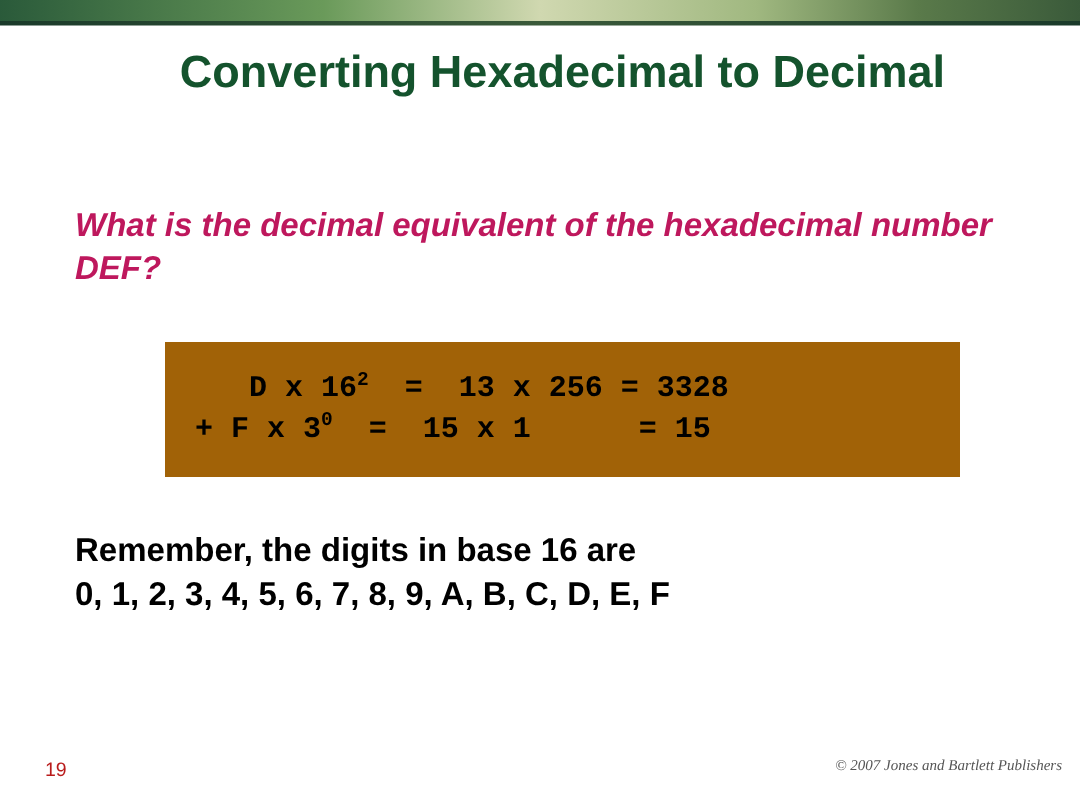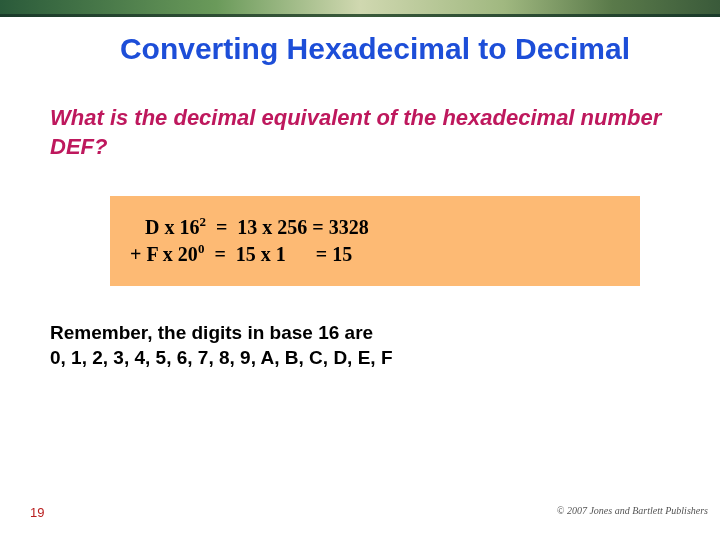--- a/index.html
+++ b/index.html
@@ -25,52 +25,52 @@
       width: 100%;
       height: 3px;
       background: linear-gradient(90deg, #1a3a2a 0%, #3a5a3a 50%, #1a3a2a 100%);
     }
     .content {
       padding: 18px 50px 0 50px;
     }
     .title {
       font-size: 30px;
       font-weight: bold;
-      color: #1d4ed8;
+      color: #14532d;
       text-align: center;
-      margin-bottom: 38px;
+      margin-bottom: 70px;
       padding-left: 30px;
     }
     .question {
       font-size: 22px;
       font-weight: bold;
       font-style: italic;
       color: #be185d;
       line-height: 1.3;
       margin-bottom: 35px;
     }
     .calc-box {
-      background: #fdba74;
+      background: #a16207;
       padding: 18px 20px 18px 20px;
       margin: 0 30px 35px 60px;
       font-size: 20px;
       font-weight: bold;
       line-height: 1.35;
-      font-family: Liberation Serif, serif;
+      font-family: Liberation Mono, monospace;
     }
     .calc-row {
       white-space: pre;
     }
     .sup {
       font-size: 0.65em;
       vertical-align: super;
       line-height: 0;
     }
     .remember {
-      font-size: 19px;
+      font-size: 22px;
       font-weight: bold;
       line-height: 1.3;
       margin-bottom: 30px;
     }
     .page-num {
       position: absolute;
       bottom: 20px;
       left: 30px;
       font-size: 13px;
       color: #b91c1c;
@@ -90,21 +90,21 @@
 
 <div class="top-banner"></div>
 
 <div class="content">
   <div class="title">Converting Hexadecimal to Decimal</div>
 
   <div class="question">What is the decimal equivalent of the hexadecimal number DEF?</div>
 
   <div class="calc-box">
     <div class="calc-row"><span>   D x 16</span><span class="sup">2</span><span>  =  13 x 256 = 3328</span></div>
-    <div class="calc-row"><span>+ F x 20</span><span class="sup">0</span><span>  =  15 x 1      = 15</span></div>
+    <div class="calc-row"><span>+ F x 3</span><span class="sup">0</span><span>  =  15 x 1      = 15</span></div>
   </div>
 
   <div class="remember">
     <div>Remember, the digits in base 16 are</div>
     <div>0, 1, 2, 3, 4, 5, 6, 7, 8, 9, A, B, C, D, E, F</div>
   </div>
 </div>
 
 <div class="page-num">19</div>
 <div class="copyright">© 2007 Jones and Bartlett Publishers</div>

